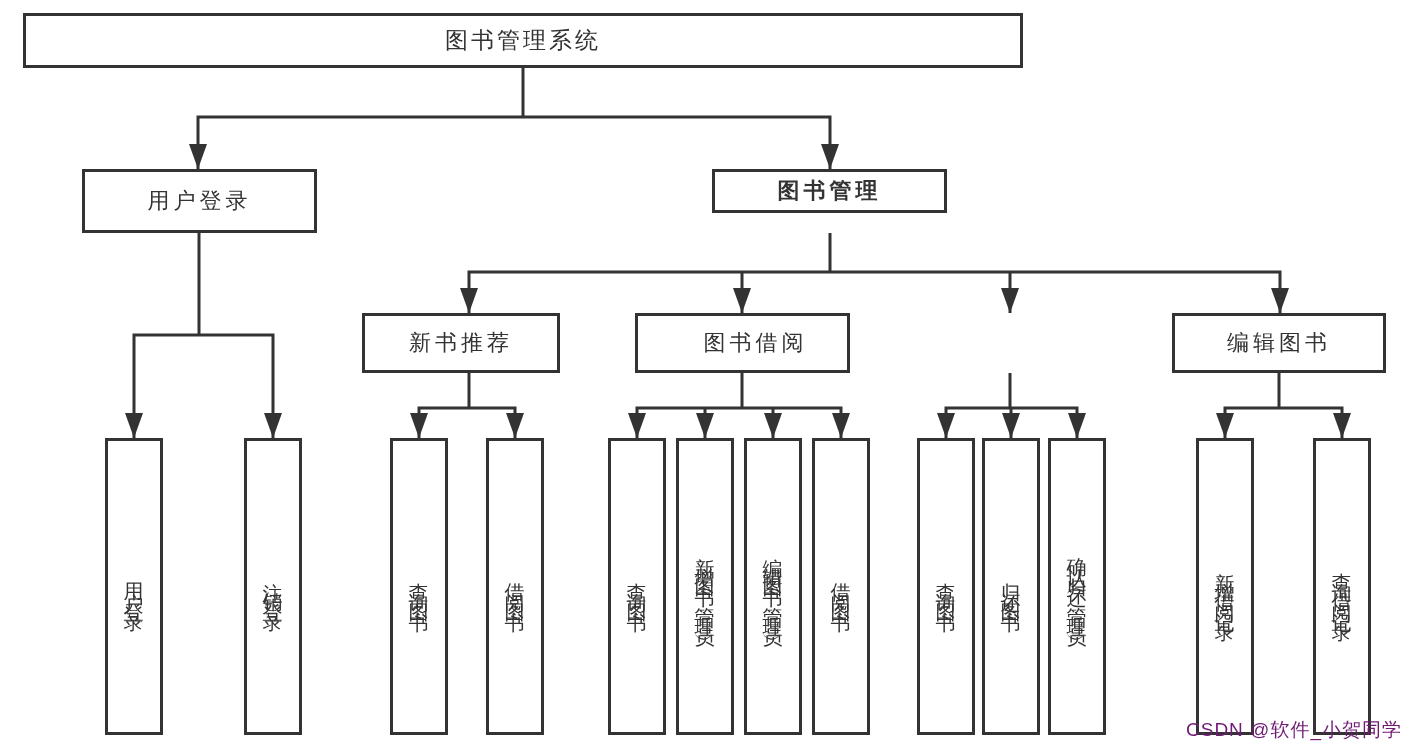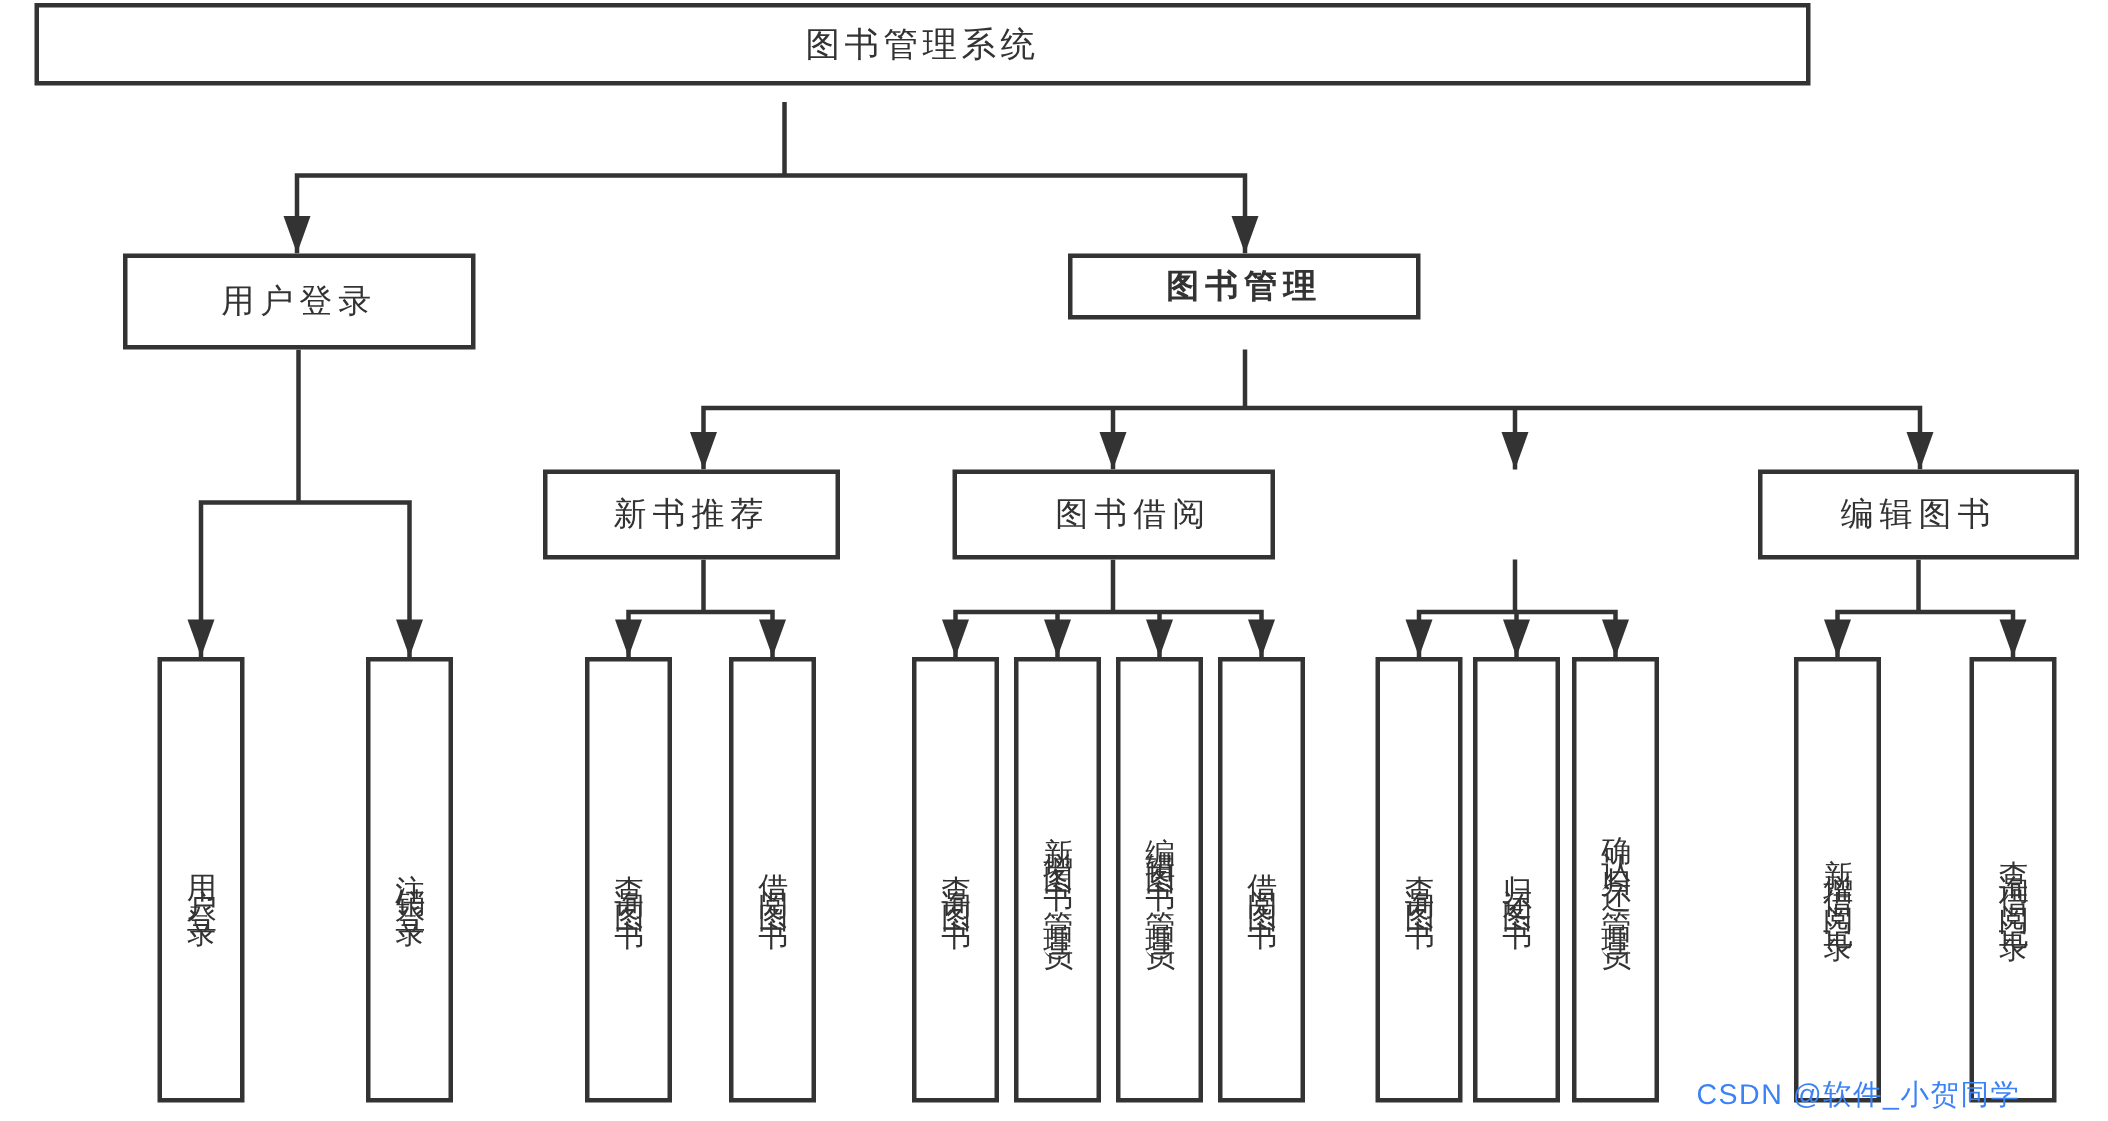--- a/index.html
+++ b/index.html
@@ -42,24 +42,24 @@
   .vbox span {
     writing-mode: vertical-rl;
     text-orientation: mixed;
     font-size: 20px;
     letter-spacing: 10px;
     line-height: 1;
     max-height: 100%;
   }
   .watermark {
     position: absolute;
-    left: 1131px;
+    left: 1186px;
     top: 717px;
     font-size: 19px;
-    color: #3b82f6;
+    color: #701a75;
     letter-spacing: 1px;
     white-space: nowrap;
   }
 </style>
 </head>
 <body>
 
 <div class="stage">
 
   <svg class="lines" width="1405" height="747" viewBox="0 0 1405 747">
@@ -107,21 +107,21 @@
       <polygon points="764,413 782,413 773,438"></polygon>
       <polygon points="832,413 850,413 841,438"></polygon>
       <polygon points="937,413 955,413 946,438"></polygon>
       <polygon points="1002,413 1020,413 1011,438"></polygon>
       <polygon points="1068,413 1086,413 1077,438"></polygon>
       <polygon points="1216,413 1234,413 1225,438"></polygon>
       <polygon points="1333,413 1351,413 1342,438"></polygon>
     </g>
   </svg>
 
-  <div class="node hbox root" style="left:23px; top:2px; width:1184px; height:55px;">图书管理系统</div>
+  <div class="node hbox root" style="left:23px; top:13px; width:1000px; height:55px;">图书管理系统</div>
 
   <div class="node hbox" style="left:82px; top:169px; width:235px; height:64px;">用户登录</div>
   <div class="node hbox" style="left:712px; top:169px; width:235px; height:44px;font-weight:bold;">图书管理</div>
 
   <div class="node hbox" style="left:362px; top:313px; width:198px; height:60px;text-align:right;">新书推荐</div>
   <div class="node hbox" style="left:635px; top:313px; width:215px; height:60px;padding-left:26px;">图书借阅</div>
   <div class="node hbox" style="left:1172px; top:313px; width:214px; height:60px;">编辑图书</div>
 
   <div class="node vbox" style="left:105px; top:438px; width:58px; height:297px;">
     <span>用户登录</span>

